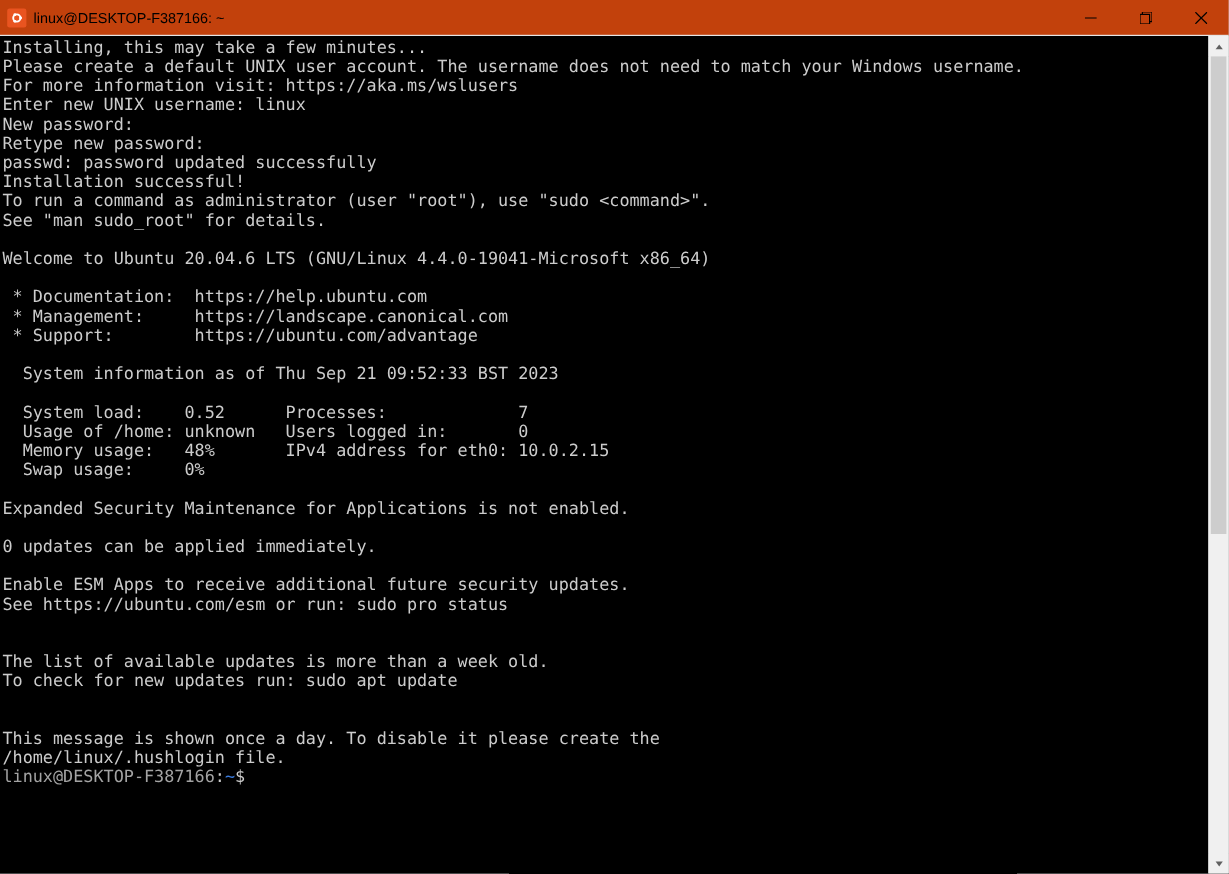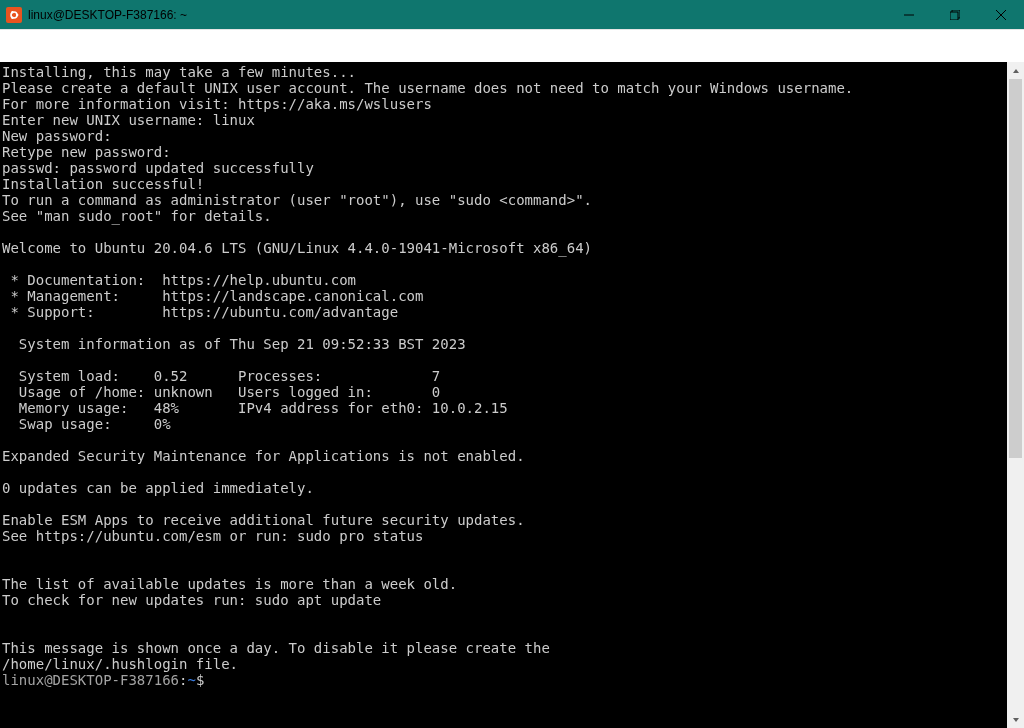--- a/index.html
+++ b/index.html
@@ -6,21 +6,21 @@
     body {
       width: 1024px;
       height: 728px;
       background: #ffffff;
       font-family: "Segoe UI", Tahoma, sans-serif;
       overflow: hidden;
       position: relative;
     }
     .titlebar {
       height: 30px;
-      background: #0f766e;
+      background: #c2410c;
       display: flex;
       align-items: center;
       justify-content: space-between;
       border-bottom: 1px solid #e5e5e5;
     }
     .titlebar-left {
       display: flex;
       align-items: center;
       gap: 6px;
       padding-left: 6px;
@@ -55,21 +55,20 @@
     }
     .win-btn svg { display: block; }
     .terminal-wrap {
       position: absolute;
       top: 30px;
       left: 0;
       right: 0;
       bottom: 0;
       background: #000;
       display: flex;
-      margin-top: 32px;
     }
     .terminal {
       flex: 1;
       background: #000;
       color: #ccc;
       font-family: Consolas, "Lucida Console", monospace;
       font-size: 14px;
       line-height: 16px;
       padding: 2px 2px;
       white-space: pre;

